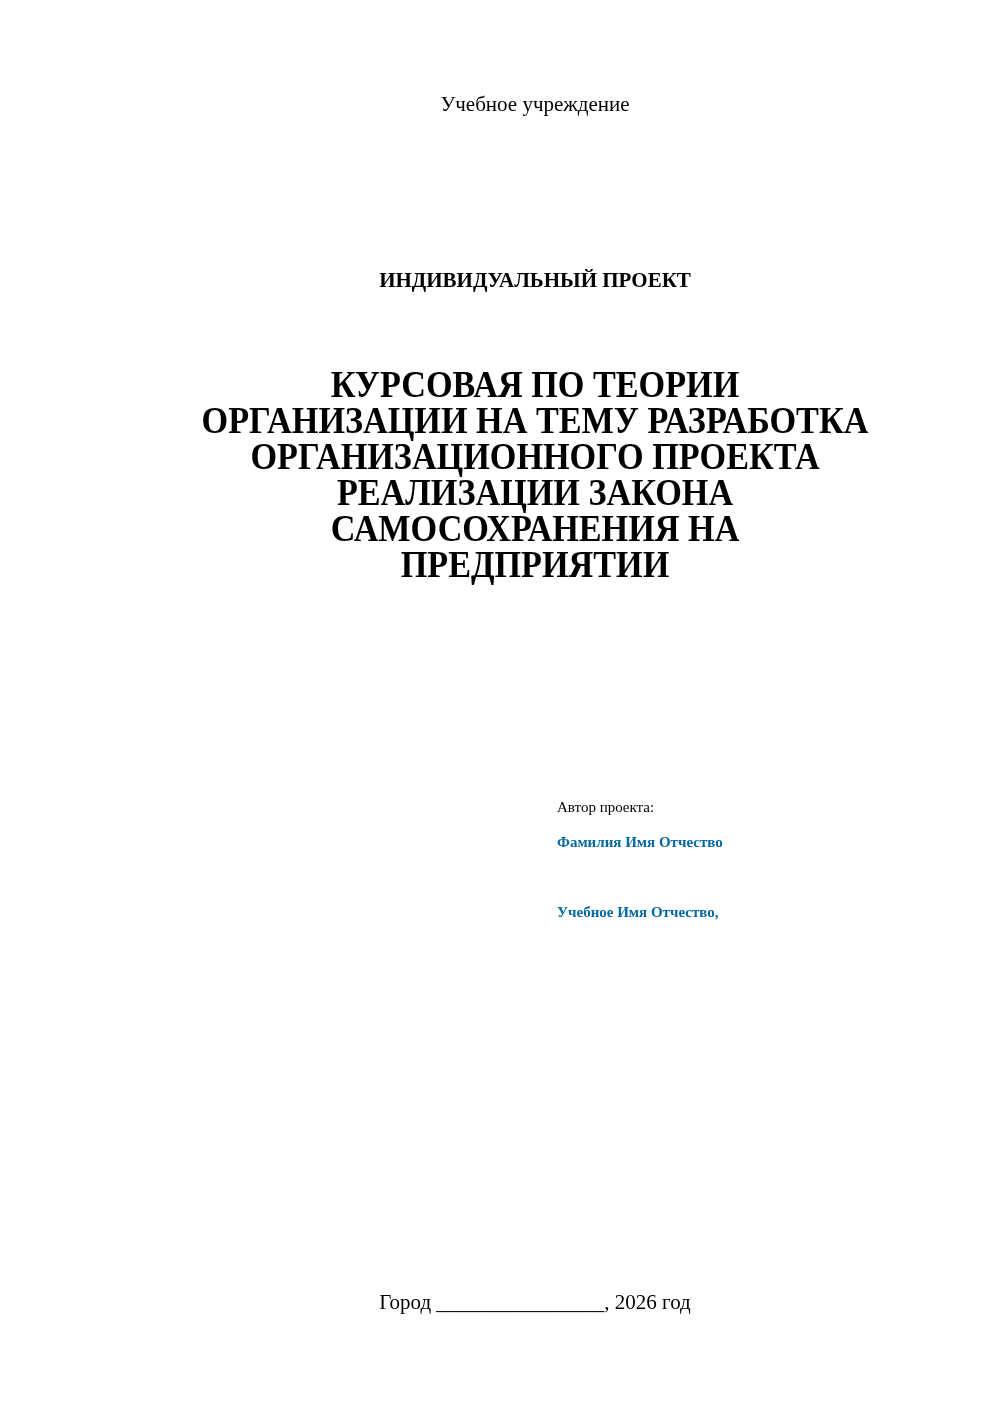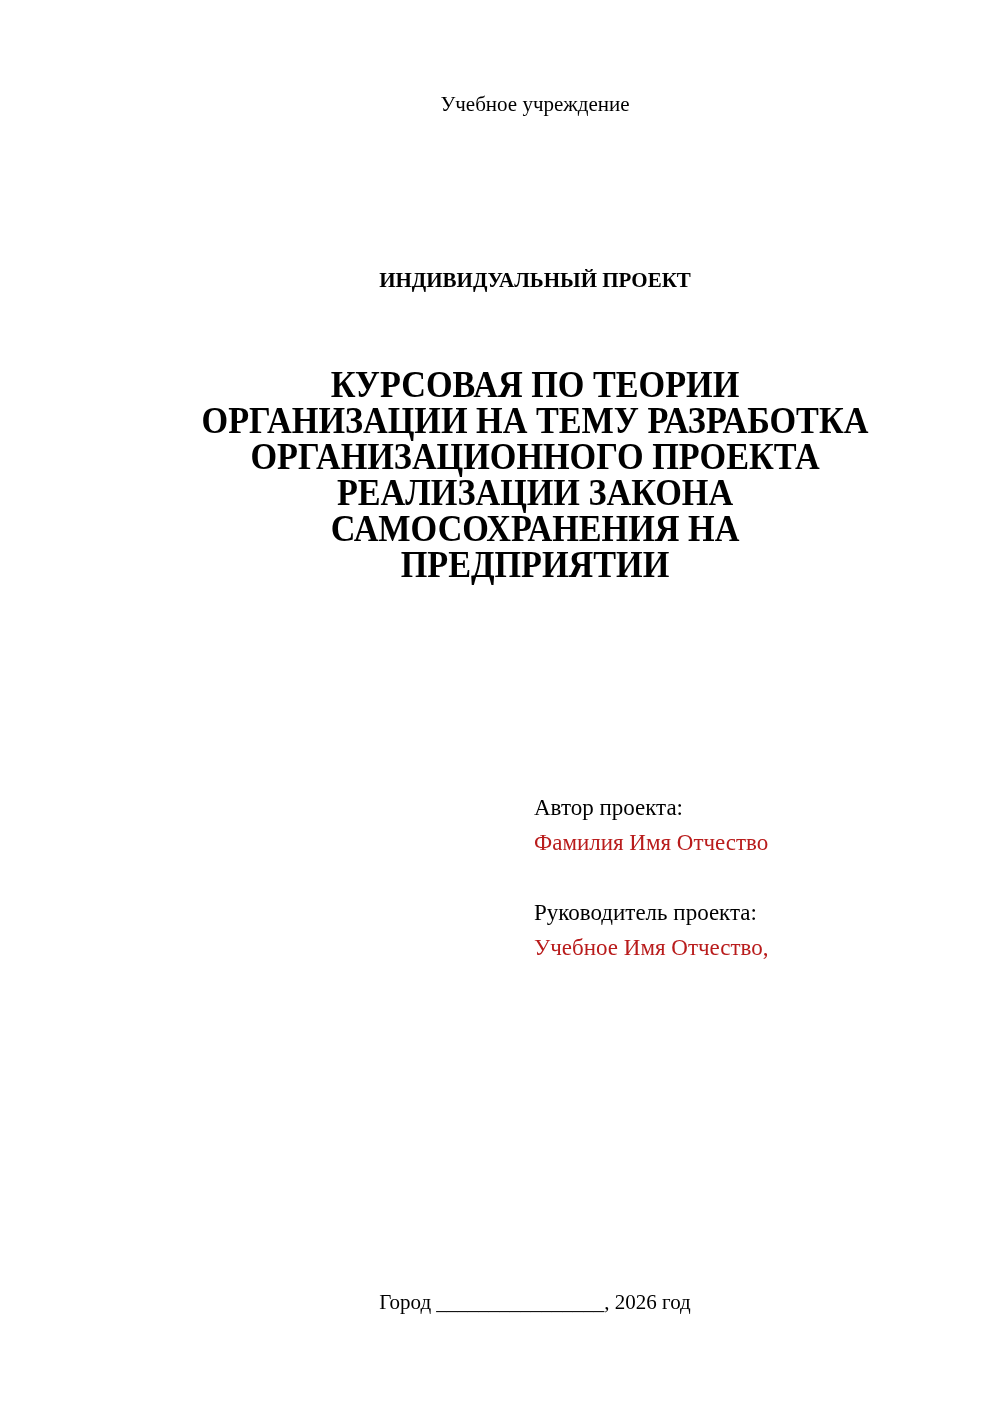--- a/index.html
+++ b/index.html
@@ -5,23 +5,23 @@
     html, body { margin: 0; padding: 0; background: #ffffff; }
     body { width: 1000px; height: 1414px; position: relative; overflow: hidden;
       font-family: "Liberation Serif", "DejaVu Serif", serif; color: #000; }
     .institution { position: absolute; top: 92px; left: 0; width: 1070px; text-align: center;
       font-size: 21px; }
     .project-type { position: absolute; top: 268px; left: 0; width: 1070px; text-align: center;
       font-size: 21px; font-weight: bold; }
     .title { position: absolute; top: 366px; left: 0; width: 1070px; text-align: center;
       font-size: 38px; font-weight: bold; line-height: 36px; }
     .title .line { display: block; transform: scaleX(0.9); transform-origin: center; white-space: nowrap; }
-    .info { position: absolute; left: 534px; top: 790px; font-size: 23px; line-height: 35px; }
+    .info { position: absolute; left: 557px; top: 790px; font-size: 15px; line-height: 35px; }
     .info .label { color: #000; }
-    .info .value { color: #b91c1c; }
+    .info .value { color: #0369a1; font-weight: bold; }
     .info .gap { height: 35px; }
     .footer { position: absolute; top: 1290px; left: 0; width: 1070px; text-align: center; font-size: 21px; }
   </style>
 </head>
 <body>
 
 <div class="institution">Учебное учреждение</div>
 
 <div class="project-type">ИНДИВИДУАЛЬНЫЙ ПРОЕКТ</div>
 
@@ -31,17 +31,16 @@
   <span class="line">ОРГАНИЗАЦИОННОГО ПРОЕКТА</span>
   <span class="line">РЕАЛИЗАЦИИ ЗАКОНА</span>
   <span class="line">САМОСОХРАНЕНИЯ НА</span>
   <span class="line">ПРЕДПРИЯТИИ</span>
 </div>
 
 <div class="info">
   <div class="label">Автор проекта:</div>
   <div class="value">Фамилия Имя Отчество</div>
   <div class="gap"></div>
-  <div class="label">Руководитель проекта:</div>
   <div class="value">Учебное Имя Отчество,</div>
 </div>
 
 <div class="footer">Город ________________, 2026 год</div>
 
 </body></html>

